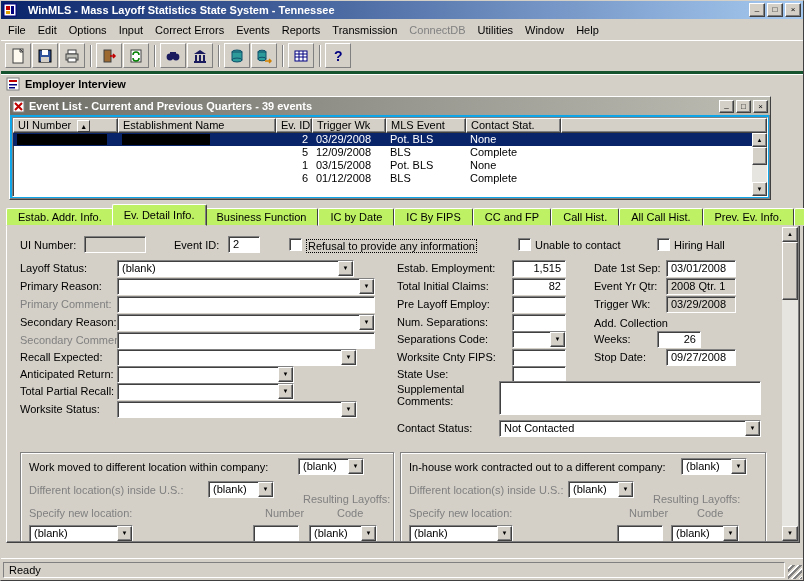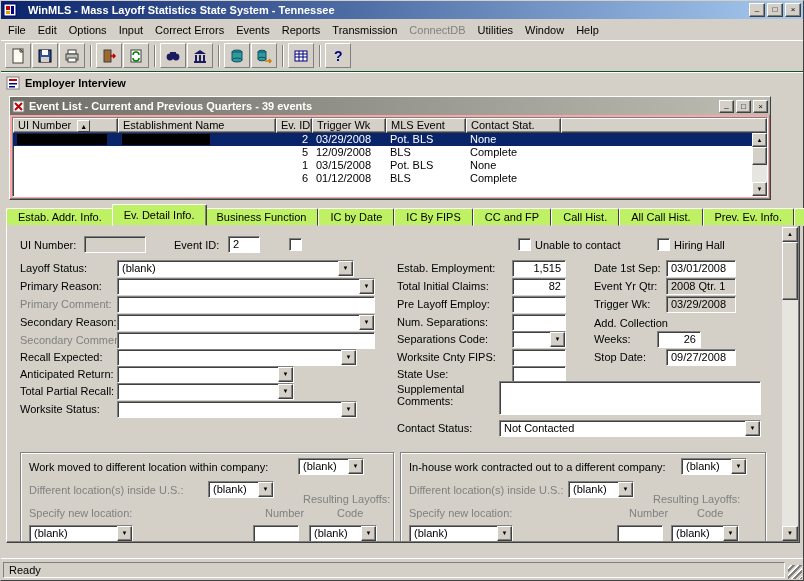--- a/index.html
+++ b/index.html
@@ -10,21 +10,21 @@
     color: #000;
     background: #d4d0c8;
     overflow: hidden;
   }
   .app { position: relative; width: 804px; height: 581px; background: #d4d0c8;
          border: 1px solid #404040; border-top-color: #d4d0c8; border-left-color: #d4d0c8; }
 
   
   .btn3d { background: #d4d0c8; border: 1px solid; border-color: #ffffff #404040 #404040 #ffffff;
            box-shadow: inset -1px -1px 0 #808080; }
-  .raisedpanel { background: #fca5a5; border: 1px solid; border-color: #ffffff #404040 #404040 #ffffff;
+  .raisedpanel { background: #0ea5e9; border: 1px solid; border-color: #ffffff #404040 #404040 #ffffff;
                  box-shadow: inset -1px -1px 0 #808080; }
   .field { background: #fff; border: 1px solid; border-color: #808080 #ffffff #ffffff #808080;
            box-shadow: inset 1px 1px 0 #404040; padding: 1px 4px; height: 17px; line-height: 13px;
            overflow: hidden; white-space: nowrap; }
   .field.ro { background: #d4d0c8; }
   .num { text-align: right; }
   .combo { position: relative; padding-right: 17px; }
   .combo .cbtn { position: absolute; right: 0; top: 0; bottom: 0; width: 15px;
                  background: #d4d0c8; border: 1px solid; border-color: #ffffff #404040 #404040 #ffffff;
                  box-shadow: inset -1px -1px 0 #808080; display: flex; align-items: center; justify-content: center; }
@@ -55,21 +55,21 @@
   
   .toolbar { position: absolute; left: 0; top: 39px; right: 0; height: 30px;
              border-top: 1px solid #ffffff; display: flex; align-items: center; padding-left: 4px; }
   .tbtn { width: 26px; height: 25px; margin-right: 1px; background: #d4d0c8;
           border: 1px solid; border-color: #ffffff #808080 #808080 #ffffff;
           display: flex; align-items: center; justify-content: center; }
   .tsep { width: 2px; height: 22px; margin: 0 4px; border-left: 1px solid #808080; border-right: 1px solid #ffffff; }
 
   
   .empbar { position: absolute; left: 0; top: 70px; right: 0; height: 22px;
-            border-top: 1px solid #14532d; box-shadow: 0 1px 0 #ffffff inset;
+            border-top: 3px solid #14532d; box-shadow: 0 1px 0 #ffffff inset;
             display: flex; align-items: center; padding-left: 5px; background: #d4d0c8; }
   .empbar .t { font-weight: bold; margin-left: 5px; }
 
   
   .eventlist { position: absolute; left: 8px; top: 95px; width: 762px; height: 104px; }
   .el-titlebar { position: absolute; left: 0; top: 0; right: 0; height: 18px;
                  background: linear-gradient(to right, #6f6f68, #bdbdb4);
                  display: flex; align-items: center; padding: 0 2px; }
   .el-titlebar .ttl { color: #fff; font-weight: bold; margin-left: 4px; flex: 1; }
   .el-titlebar .winbtn { width: 15px; height: 13px; }
@@ -328,20 +328,21 @@
   </div>
 
   <div class="formpanel">
     <div class="formcontent">
 
       <span class="lbl" style="left:12px;top:12px">UI Number:</span>
       <div class="abs field ro" style="left:76px;top:9px;width:62px"></div>
       <span class="lbl" style="left:166px;top:12px">Event ID:</span>
       <div class="abs field" style="left:220px;top:9px;width:32px">2</div>
       <div class="checkbox" style="left:281px;top:11px"></div>
+      <span class="lbl" style="left:298px;top:12px;border:1px dotted #000;padding:0 1px">Refusal to provide any information</span>
       <div class="checkbox" style="left:510px;top:11px"></div>
       <span class="lbl" style="left:527px;top:12px">Unable to contact</span>
       <div class="checkbox" style="left:649px;top:11px"></div>
       <span class="lbl" style="left:666px;top:12px">Hiring Hall</span>
 
       <span class="lbl" style="left:12px;top:35px">Layoff Status:</span>
       <div class="abs field combo" style="left:109px;top:33px;width:237px"><span>(blank)</span><span class="cbtn"></span></div>
 
       <span class="lbl" style="left:12px;top:53px">Primary Reason:</span>
       <div class="abs field combo" style="left:109px;top:51px;width:258px"><span></span><span class="cbtn"></span></div>

